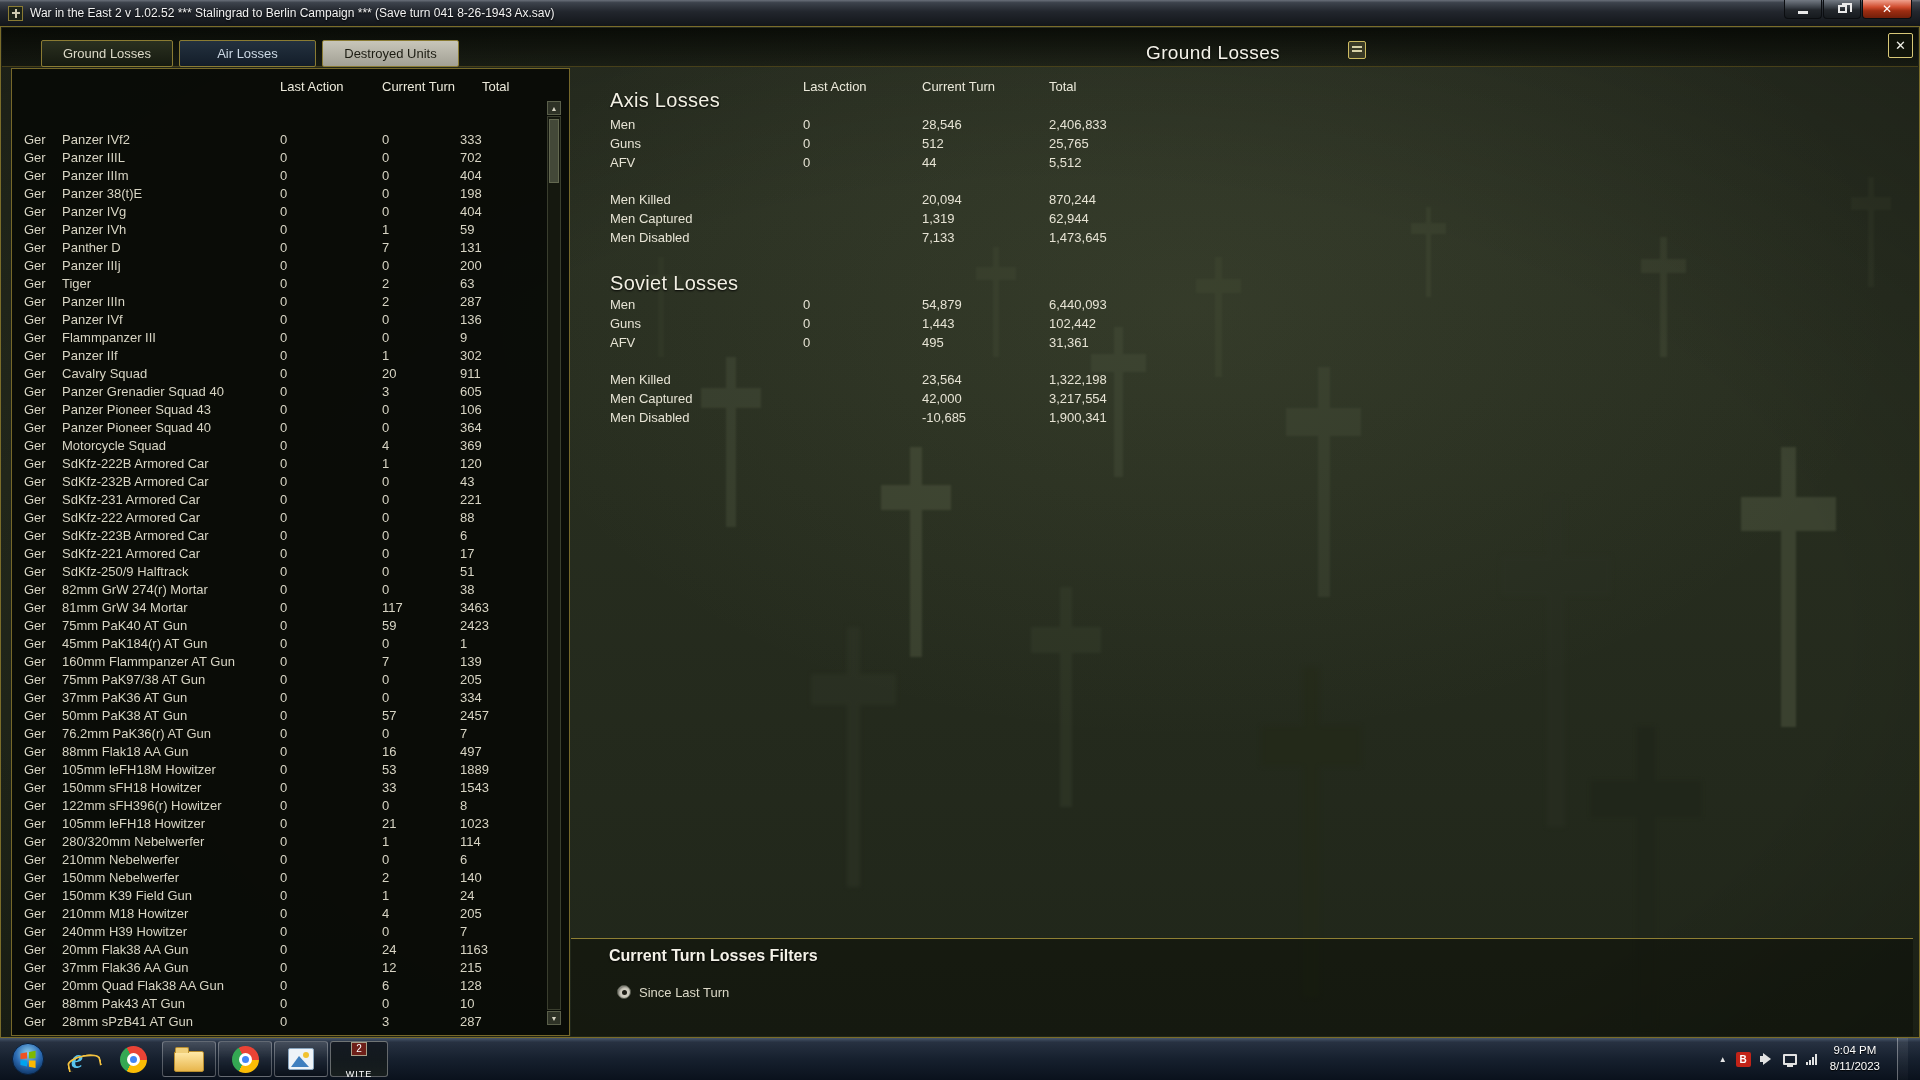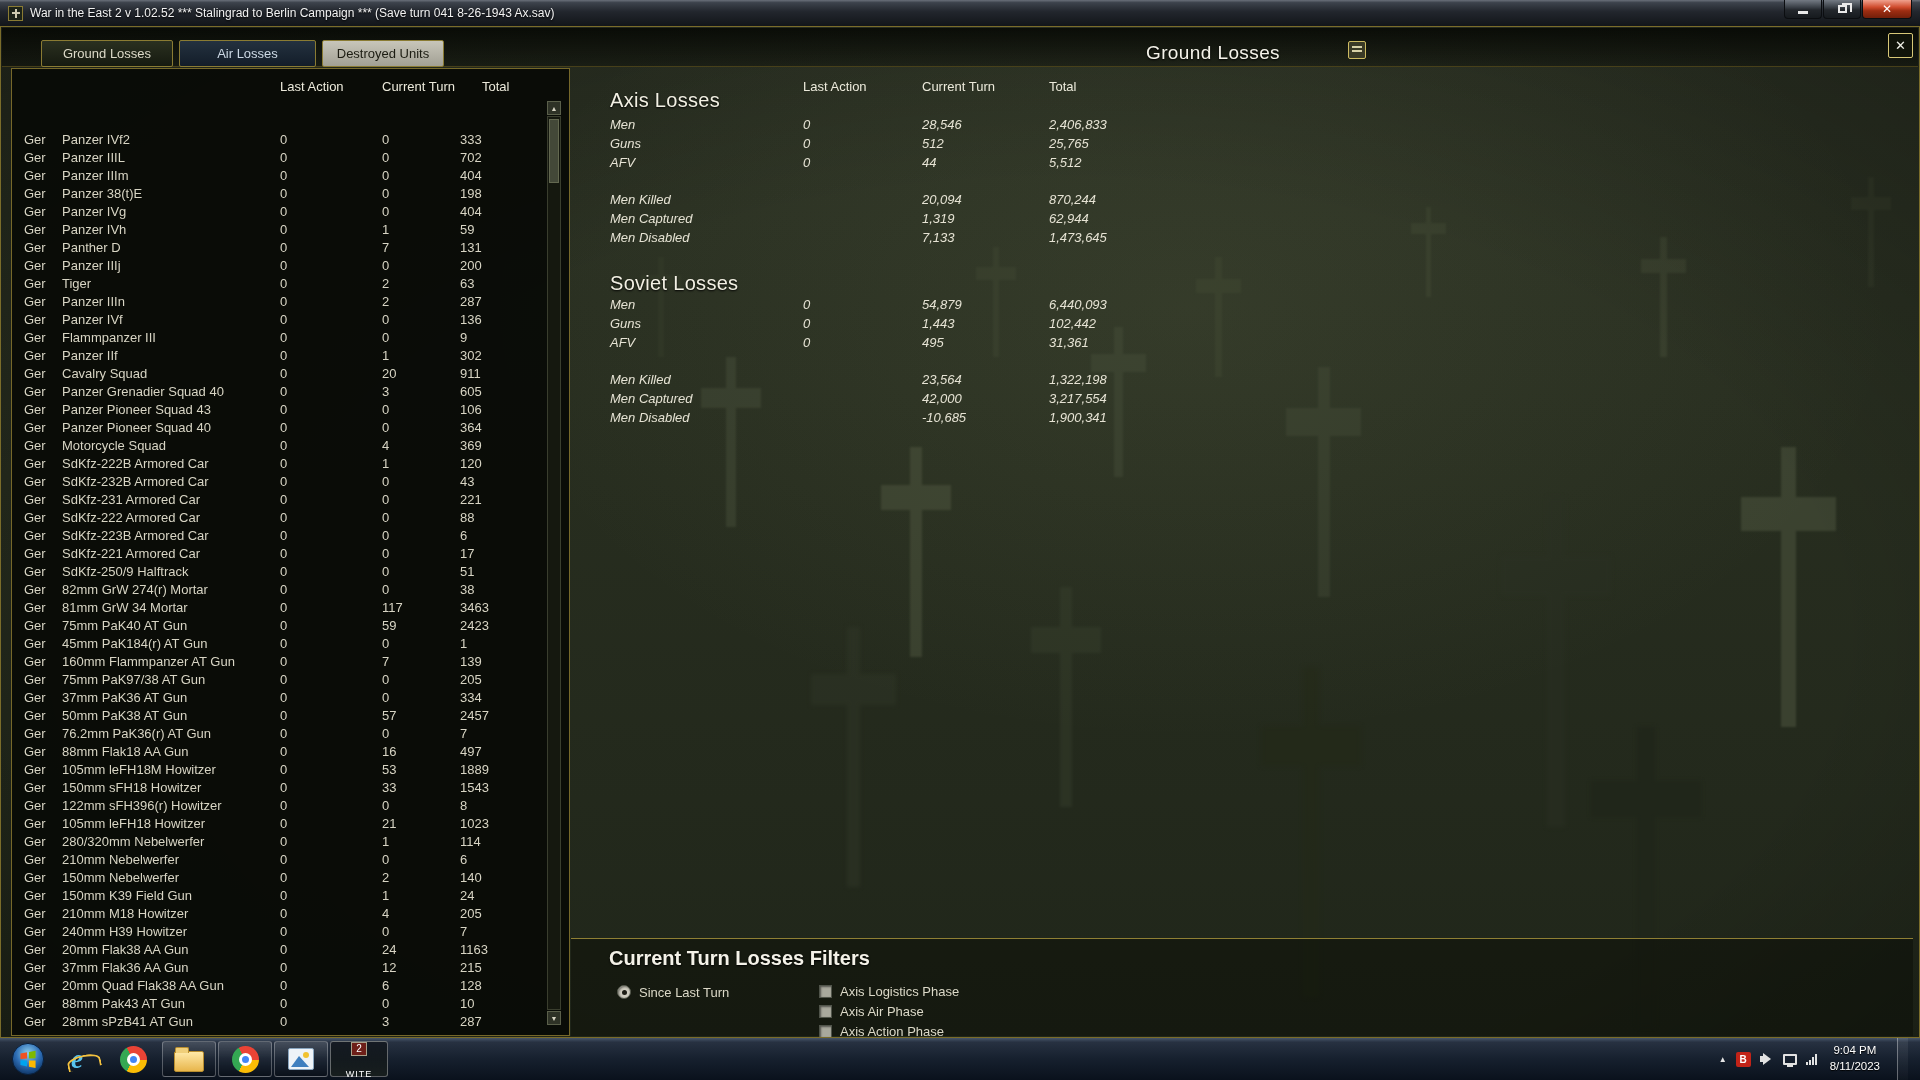--- a/index.html
+++ b/index.html
@@ -34,21 +34,21 @@
   .cross::before{content:"";position:absolute;left:42%;width:16%;height:100%;background:var(--c);}
   .cross::after{content:"";position:absolute;top:18%;left:0;width:100%;height:12%;background:var(--c);}
   .topstrip{position:absolute;left:1px;top:1px;right:1px;height:39px;z-index:2;
     background:linear-gradient(rgba(5,7,3,.85),rgba(5,7,3,.35));border-bottom:1px solid rgba(122,108,42,.55);}
 
   
   .tabs{position:absolute;left:40px;top:13px;display:flex;gap:6px;z-index:3;}
   .tab{height:27px;line-height:25px;text-align:center;font-size:13px;border:1px solid #8a7b33;border-radius:2px;}
   .tab.t1{width:132px;background:linear-gradient(#2a3020,#161a10);color:#dddac8;}
   .tab.t2{width:137px;background:linear-gradient(#24313f,#131d29);color:#ccd8e4;}
-  .tab.t3{width:122px;background:linear-gradient(#c8c6ba,#a2a094);color:#1c1c12;}
+  .tab.t3{width:137px;background:linear-gradient(#c8c6ba,#a2a094);color:#1c1c12;}
 
   .page-title{position:absolute;top:15px;left:1020px;width:384px;text-align:center;z-index:3;
     font-size:19px;color:#f5f3ea;letter-spacing:.4px;text-shadow:0 1px 2px #000;}
   .note-btn{position:absolute;left:1347px;top:14px;width:18px;height:18px;z-index:3;
     background:#3a3a26;border:1px solid #cdbb62;border-radius:2px;}
   .note-btn::before{content:"";position:absolute;left:3px;top:4px;width:10px;height:2px;background:#d8d2a8;box-shadow:0 4px 0 #d8d2a8;}
   .closebox{position:absolute;left:1887px;top:6px;width:25px;height:25px;z-index:3;
     background:rgba(18,20,10,.85);border:1px solid #d8c878;border-radius:2px;
     color:#f2f2ea;font-size:13px;display:flex;align-items:center;justify-content:center;}
 
@@ -66,30 +66,30 @@
   .vscroll{position:absolute;right:8px;top:32px;bottom:10px;width:14px;z-index:5;}
   .sarrow{height:14px;background:#2e3226;border:1px solid #5a5f4a;color:#d6d3c2;font-size:7px;
     display:flex;align-items:center;justify-content:center;}
   .strack{position:absolute;top:15px;bottom:15px;left:0;width:14px;background:#15180f;border:1px solid #3a3e2e;}
   .sthumb{position:absolute;top:2px;left:1px;width:10px;height:64px;background:#434838;border:1px solid #636850;}
 
   
   .rcol-headers{position:absolute;left:609px;top:52px;z-index:3;font-size:13px;color:#eceadb;}
   .rcol-headers span{position:absolute;white-space:nowrap;}
   .sec-title{position:absolute;left:609px;z-index:3;font-size:20px;color:#f2f0e3;letter-spacing:.3px;text-shadow:0 1px 2px #000;}
-  .lossrows{position:absolute;left:609px;z-index:3;width:620px;font-style:italic;}
+  .lossrows{position:absolute;left:609px;z-index:3;width:620px;}
   .lrow{position:relative;height:19px;line-height:19px;font-size:13px;color:#e6e3d4;}
   .lrow span{position:absolute;white-space:nowrap;}
   .ll{left:0;} .la{left:193px;} .lc{left:312px;} .lt{left:439px;}
   .lspacer{height:18px;}
 
   
   .filters{position:absolute;left:570px;top:911px;width:1342px;height:98px;z-index:4;
     background:rgba(8,10,5,.45);border-top:1px solid #8f7f34;}
-  .f-title{position:absolute;left:38px;top:8px;font-size:20px;font-weight:bold;color:#f4f2e8;text-shadow:0 1px 2px #000;}
+  .f-title{position:absolute;left:38px;top:8px;font-size:16px;font-weight:bold;color:#f4f2e8;text-shadow:0 1px 2px #000;}
   .radiorow{position:absolute;left:46px;top:43px;display:flex;align-items:center;height:20px;}
   .radio{width:14px;height:14px;border-radius:50%;background:#cfcdc0;border:1px solid #52564a;position:relative;
     box-shadow:inset 1px 1px 2px rgba(0,0,0,.45);}
   .radio::after{content:"";position:absolute;left:4px;top:4px;width:5px;height:5px;border-radius:50%;background:#1c1c14;}
   .radiolbl,.chklbl{margin-left:8px;font-size:13px;color:#dcd9c8;}
   .fcol{position:absolute;top:42px;}
   .fcol.c1{left:248px;} .fcol.c2{left:447px;}
   .chkrow{display:flex;align-items:center;height:20px;}
   .chk{width:13px;height:13px;background:#a9a99d;border:1px solid #50544a;box-shadow:inset 1px 1px 2px rgba(0,0,0,.5);}
 
@@ -641,34 +641,20 @@
         <span class="lt">1,900,341</span>
       </div>
     </div>
 
   <div class="filters">
     <div class="f-title">Current Turn Losses Filters</div>
     <div class="radiorow">
       <span class="radio"></span>
       <span class="radiolbl">Since Last Turn</span>
     </div>
-    <div class="fcol c1">
-        <div class="chkrow">
-          <span class="chk"></span>
-          <span class="chklbl">Axis Logistics Phase</span>
-        </div>
-        <div class="chkrow">
-          <span class="chk"></span>
-          <span class="chklbl">Axis Air Phase</span>
-        </div>
-        <div class="chkrow">
-          <span class="chk"></span>
-          <span class="chklbl">Axis Action Phase</span>
-        </div>
-      </div>
   </div>
 </div>
 
 <div class="taskbar">
   <div class="orb">
     <svg viewBox="0 0 36 36" width="34" height="34">
       <defs>
           <radialGradient id="orbg" cx="50%" cy="32%" r="70%">
         <stop offset="0%" stop-color="#8fd0ef"></stop>
             <stop offset="55%" stop-color="#2d6db5"></stop>

